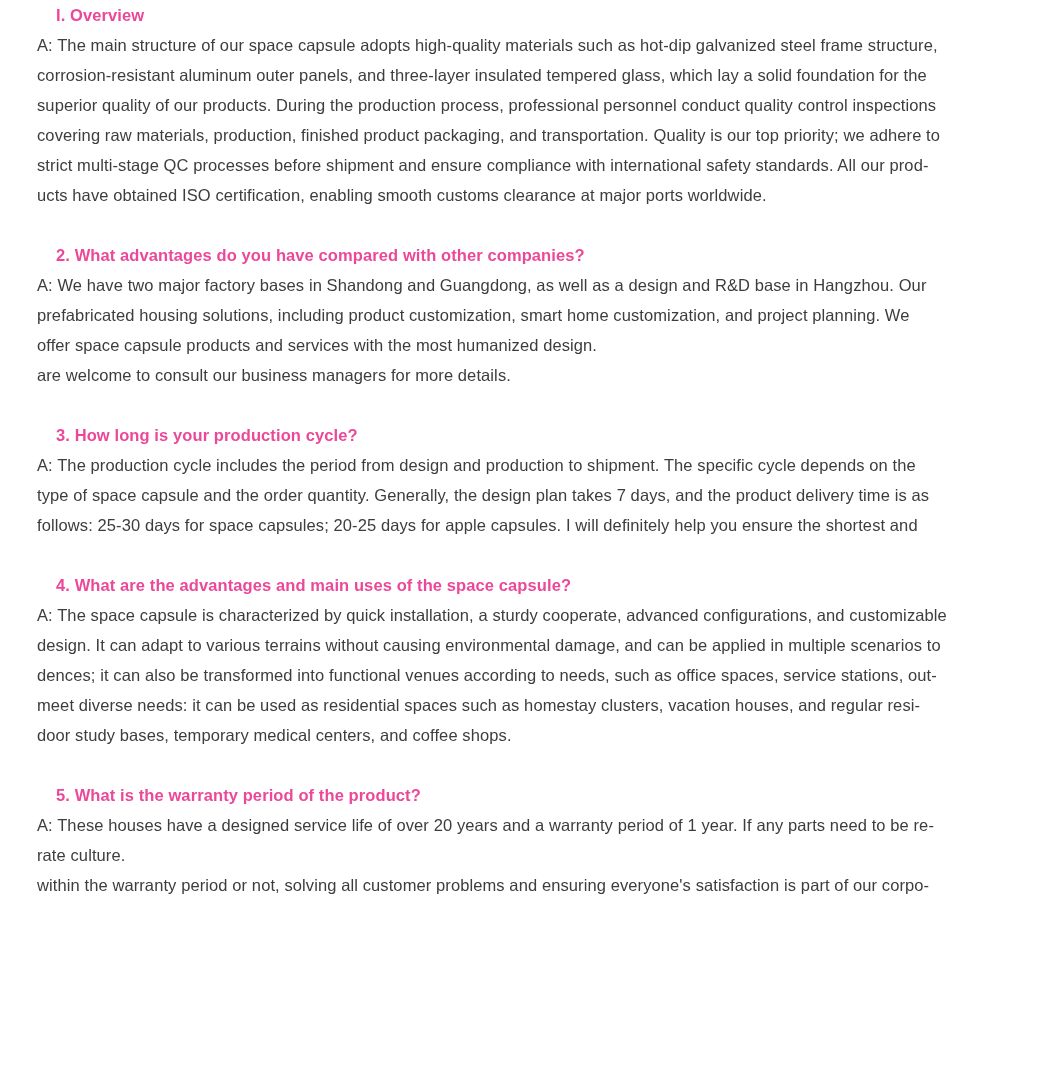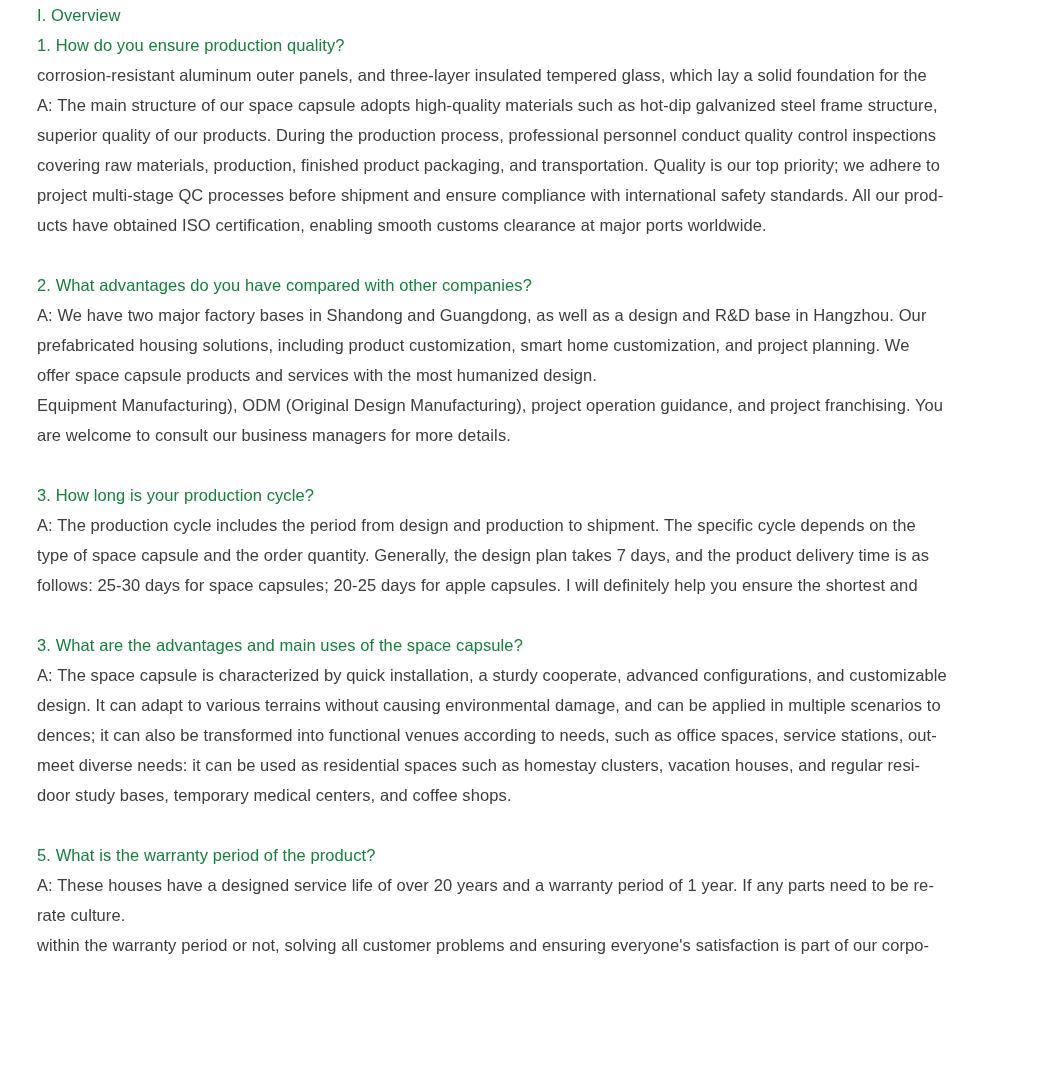--- a/index.html
+++ b/index.html
@@ -20,65 +20,64 @@
     padding-right: 20px;
   }
   .line {
     height: 30px;
     line-height: 30px;
     font-size: 16.5px;
     white-space: nowrap;
     letter-spacing: 0.1px;
   }
   .heading {
-    font-weight: normal;
-    color: #15803d;
+    font-weight: bold;
+    color: #ec4899;
+    margin-left: 19px;
   }
   .section {
     margin-bottom: 30px;
   }
   .section:last-child {
     margin-bottom: 0;
   }
 </style>
 </head>
 <body>
 
 <div class="page">
 
   <div class="line heading">I. Overview</div>
 
   <div class="section">
-    <div class="line heading">1. How do you ensure production quality?</div>
+    <div class="line">A: The main structure of our space capsule adopts high-quality materials such as hot-dip galvanized steel frame structure,</div>
     <div class="line">corrosion-resistant aluminum outer panels, and three-layer insulated tempered glass, which lay a solid foundation for the</div>
-    <div class="line">A: The main structure of our space capsule adopts high-quality materials such as hot-dip galvanized steel frame structure,</div>
     <div class="line">superior quality of our products. During the production process, professional personnel conduct quality control inspections</div>
     <div class="line">covering raw materials, production, finished product packaging, and transportation. Quality is our top priority; we adhere to</div>
-    <div class="line">project multi-stage QC processes before shipment and ensure compliance with international safety standards. All our prod-</div>
+    <div class="line">strict multi-stage QC processes before shipment and ensure compliance with international safety standards. All our prod-</div>
     <div class="line">ucts have obtained ISO certification, enabling smooth customs clearance at major ports worldwide.</div>
   </div>
 
   <div class="section">
     <div class="line heading">2. What advantages do you have compared with other companies?</div>
     <div class="line">A: We have two major factory bases in Shandong and Guangdong, as well as a design and R&amp;D base in Hangzhou. Our</div>
     <div class="line">prefabricated housing solutions, including product customization, smart home customization, and project planning. We</div>
     <div class="line">offer space capsule products and services with the most humanized design.</div>
-    <div class="line">Equipment Manufacturing), ODM (Original Design Manufacturing), project operation guidance, and project franchising. You</div>
     <div class="line">are welcome to consult our business managers for more details.</div>
   </div>
 
   <div class="section">
     <div class="line heading">3. How long is your production cycle?</div>
     <div class="line">A: The production cycle includes the period from design and production to shipment. The specific cycle depends on the</div>
     <div class="line">type of space capsule and the order quantity. Generally, the design plan takes 7 days, and the product delivery time is as</div>
     <div class="line">follows: 25-30 days for space capsules; 20-25 days for apple capsules. I will definitely help you ensure the shortest and</div>
   </div>
 
   <div class="section">
-    <div class="line heading">3. What are the advantages and main uses of the space capsule?</div>
+    <div class="line heading">4. What are the advantages and main uses of the space capsule?</div>
     <div class="line">A: The space capsule is characterized by quick installation, a sturdy cooperate, advanced configurations, and customizable</div>
     <div class="line">design. It can adapt to various terrains without causing environmental damage, and can be applied in multiple scenarios to</div>
     <div class="line">dences; it can also be transformed into functional venues according to needs, such as office spaces, service stations, out-</div>
     <div class="line">meet diverse needs: it can be used as residential spaces such as homestay clusters, vacation houses, and regular resi-</div>
     <div class="line">door study bases, temporary medical centers, and coffee shops.</div>
   </div>
 
   <div class="section">
     <div class="line heading">5. What is the warranty period of the product?</div>
     <div class="line">A: These houses have a designed service life of over 20 years and a warranty period of 1 year. If any parts need to be re-</div>

